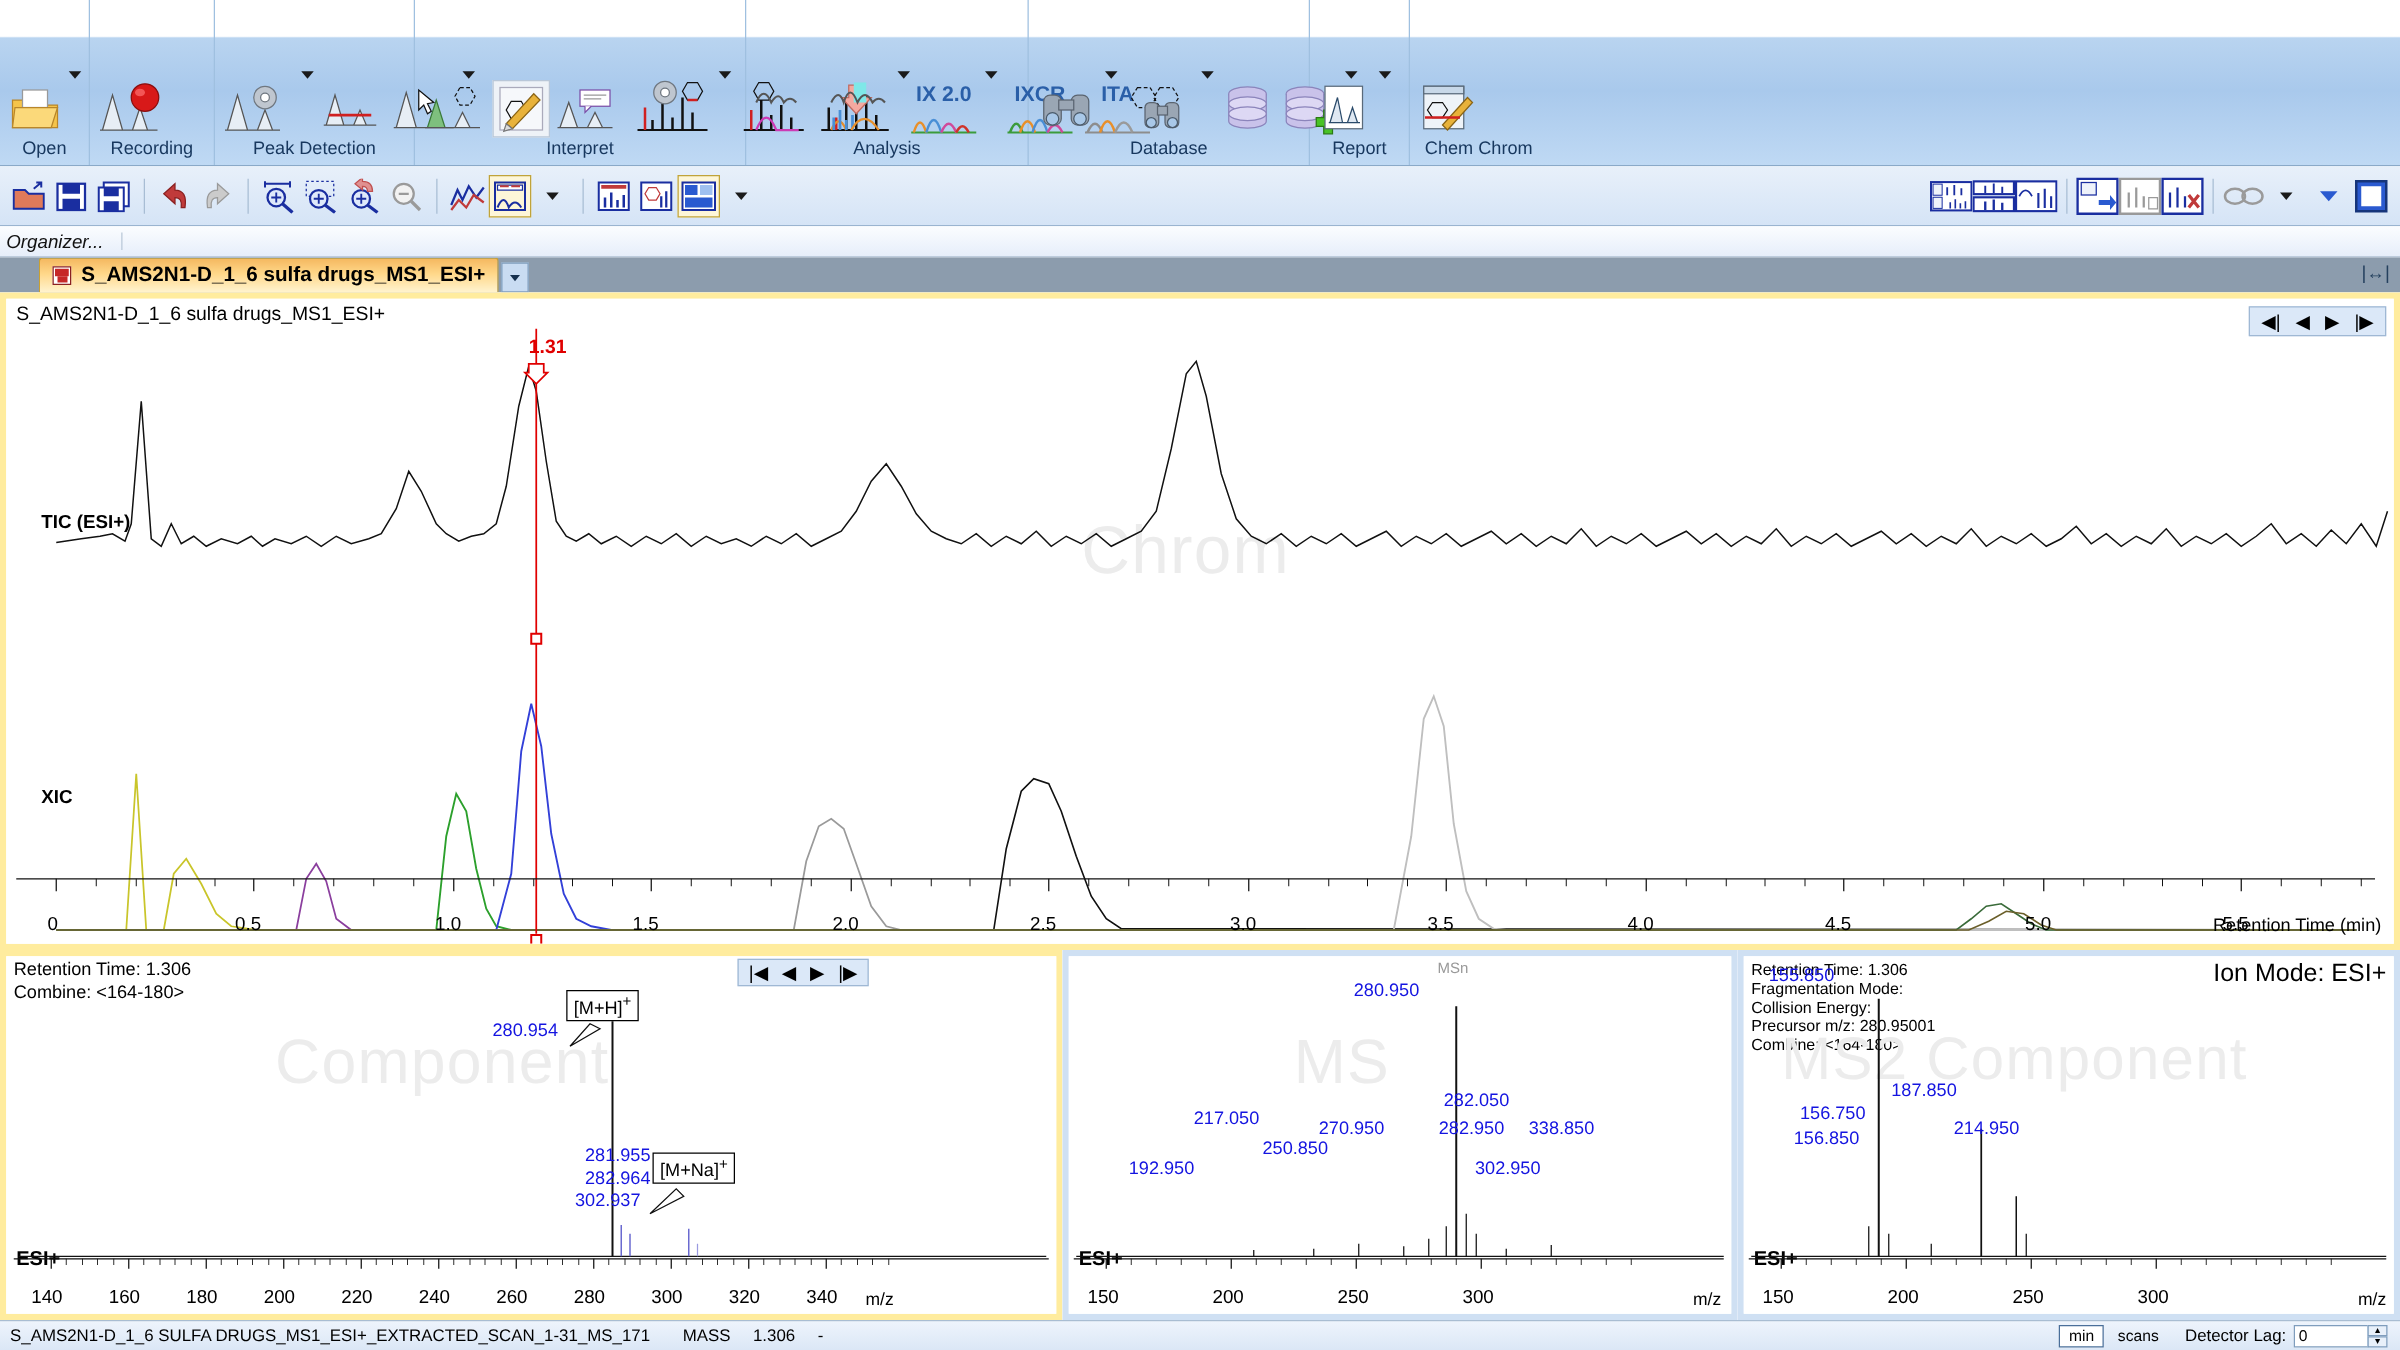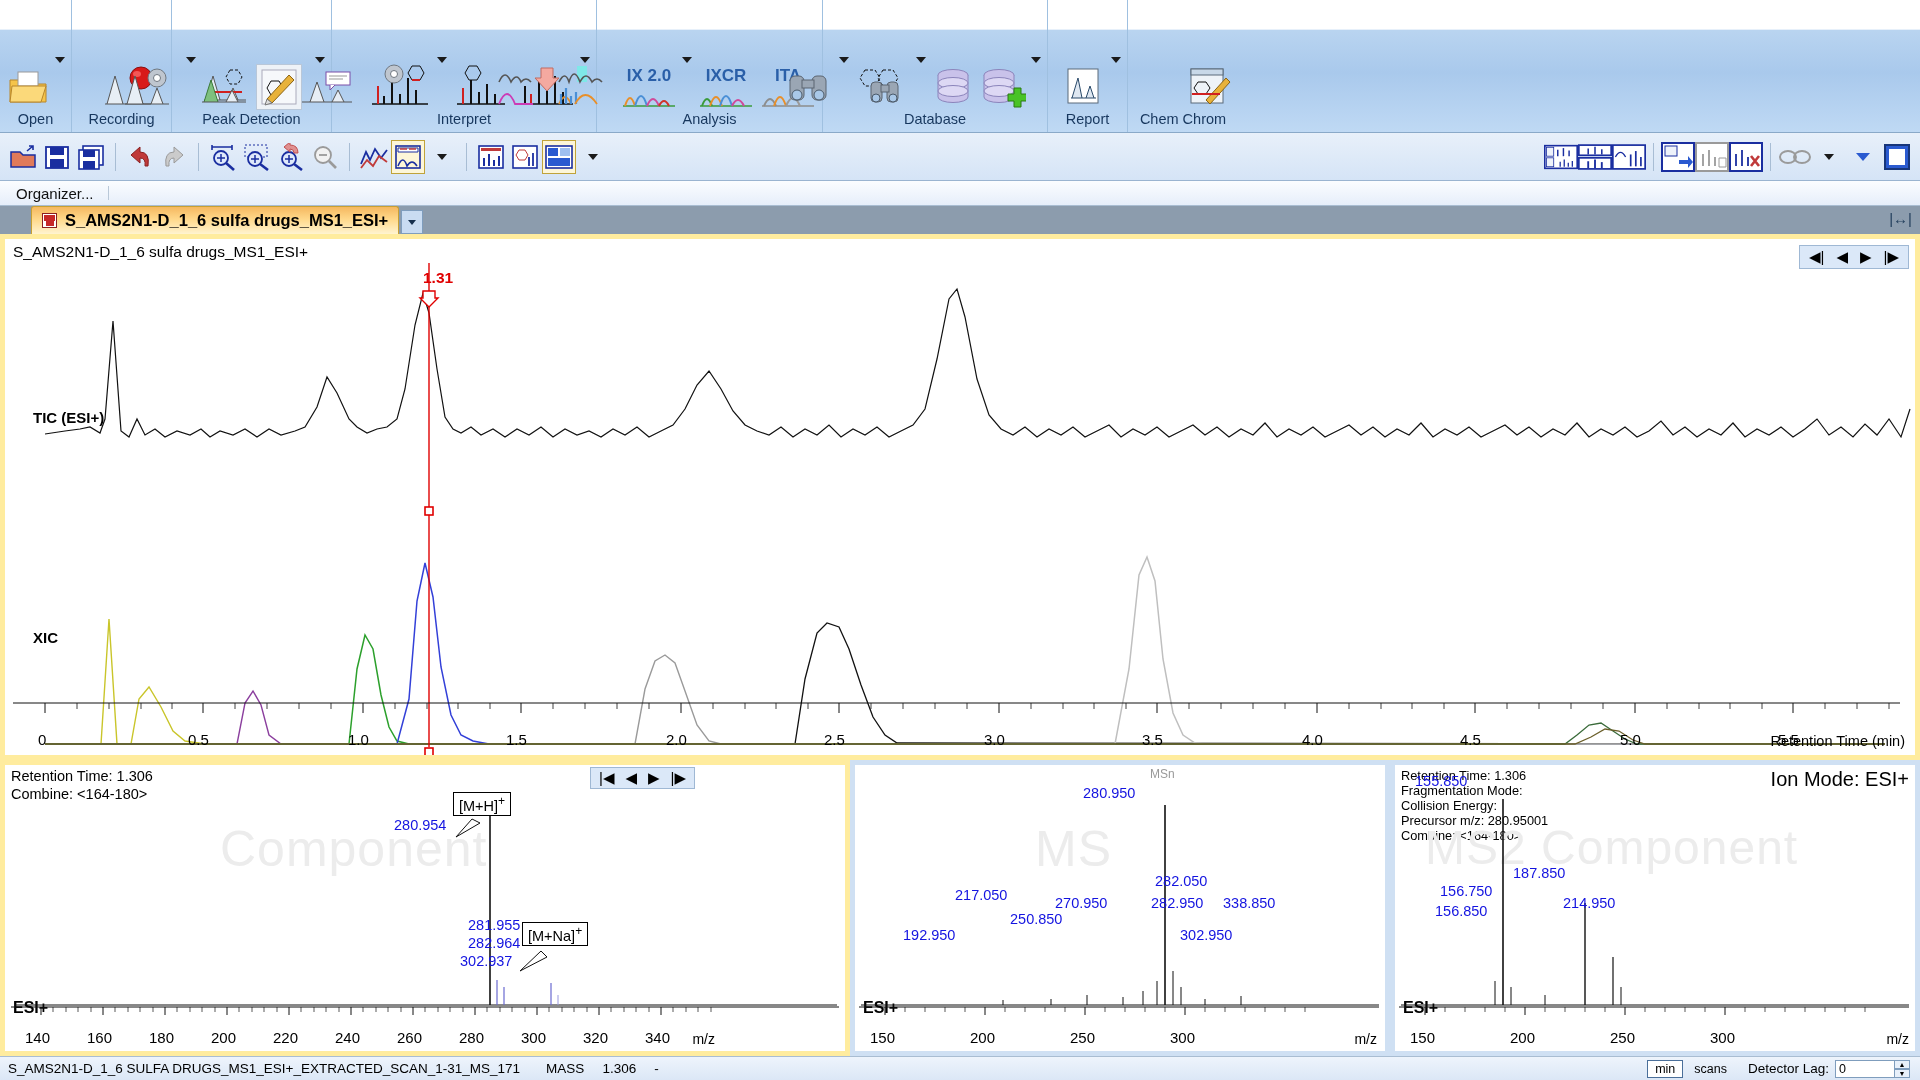--- a/index.html
+++ b/index.html
@@ -6,21 +6,21 @@
   html,body { width:1920px; height:1080px; overflow:hidden;
     font-family:"Liberation Sans", sans-serif; background:#fff; }
 
   
   .ribbon { position:absolute; left:0; top:0; width:1920px; height:133px;
     background:linear-gradient(to bottom,#ffffff 0%,#ffffff 22%,#b9d4f0 23%,#a9c9ec 55%,#bfd9f4 100%);
     border-bottom:1px solid #8aa9c8; display:flex; align-items:flex-end; }
   .rgroup { height:133px; position:relative; display:flex; flex-direction:column;
     justify-content:flex-end; border-right:1px solid #9fc0e0; padding:0 4px; }
   .rgroup:last-child{border-right:none;}
-  .ricons { display:flex; align-items:flex-end; justify-content:flex-end; gap:2px; flex:1; padding-top:26px;}
+  .ricons { display:flex; align-items:flex-end; justify-content:flex-start; gap:2px; flex:1; padding-top:26px;}
   .rlabel { text-align:center; font-size:14.5px; color:#17375e; padding:2px 0 6px;
     line-height:1; white-space:nowrap; }
   .ibtn { display:flex; align-items:center; justify-content:center; position:relative;
     padding:2px; cursor:default; }
   .drop { width:0;height:0;border-left:5px solid transparent;border-right:5px solid transparent;
     border-top:6px solid #1a1a1a; align-self:center; margin:0 2px 14px 1px; }
   .txticon { font-size:17px; font-weight:bold; color:#2a5fa8; line-height:1; }
 
   
   .tbar2 { position:absolute; left:0; top:133px; width:1920px; height:48px;
@@ -29,21 +29,21 @@
   .tb2sep { width:1px; height:28px; background:#a8bdd4; margin:0 7px; }
   .tb2btn { width:34px; height:34px; display:flex; align-items:center; justify-content:center;
      cursor:default; }
   .tb2btn.sel { background:#fdf6d8; border:1px solid #c0a33a; }
   .spacer { flex:1; }
 
   
   .orgrow { position:absolute; left:0; top:181px; width:1920px; height:25px;
     background:linear-gradient(to bottom,#fbfdff,#e6eefa); border-bottom:1px solid #a9bdd2;
     display:flex; align-items:center; }
-  .orgtxt { font-size:15px; color:#111; padding-left:16px; }
+  .orgtxt { font-size:15px; color:#111; padding-left:5px;font-style:italic; }
   .orgsep { width:1px;height:14px;background:#b9c8d8; margin-left:14px;}
 
   
   .tabbar { position:absolute; left:0; top:206px; width:1920px; height:28px;
     background:#8c9cad; display:flex; align-items:flex-end; }
   .tab { height:28px; margin-left:31px; display:flex; align-items:center; gap:8px;
     padding:0 10px; border:1px solid #c8a033; border-bottom:none;
     background:linear-gradient(to bottom,#f5b860,#ffd88a 45%,#fff4d0);
     border-radius:3px 3px 0 0; }
   .tabicon { width:15px;height:15px; background:#fff; border:1px solid #8b2020;
@@ -614,20 +614,21 @@
   </div>
   <div class="tabdrop">
       <i></i>
     </div>
   <div class="tabrightico">|↔|</div>
 </div>
 
 <div class="chrom">
   <div class="chrominner">
     <div class="chromtitle">S_AMS2N1-D_1_6 sulfa drugs_MS1_ESI+</div>
+    <div class="wm" style="left:860px;top:170px">Chrom</div>
 
     <div class="chnav">
       <span>◀|</span>
       <span>◀</span>
       <span>▶</span>
       <span>|▶</span>
     </div>
 
     <div class="axlabel" style="left:28px;top:170px;font-weight:bold">TIC (ESI+)</div>
     <div class="axlabel" style="left:28px;top:390px;font-weight:bold">XIC</div>

